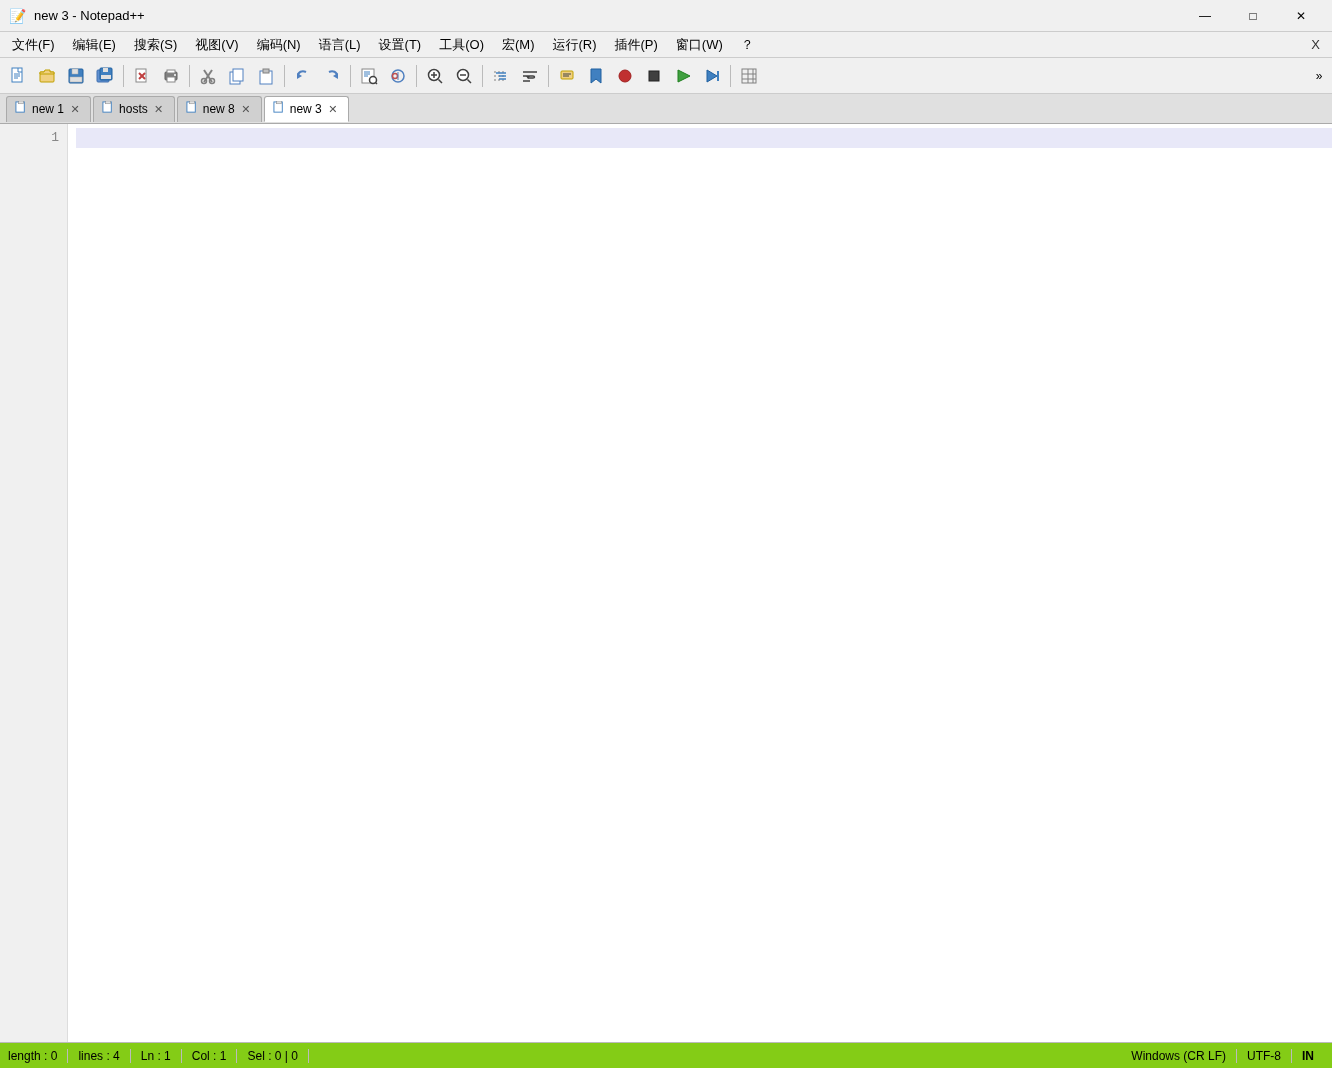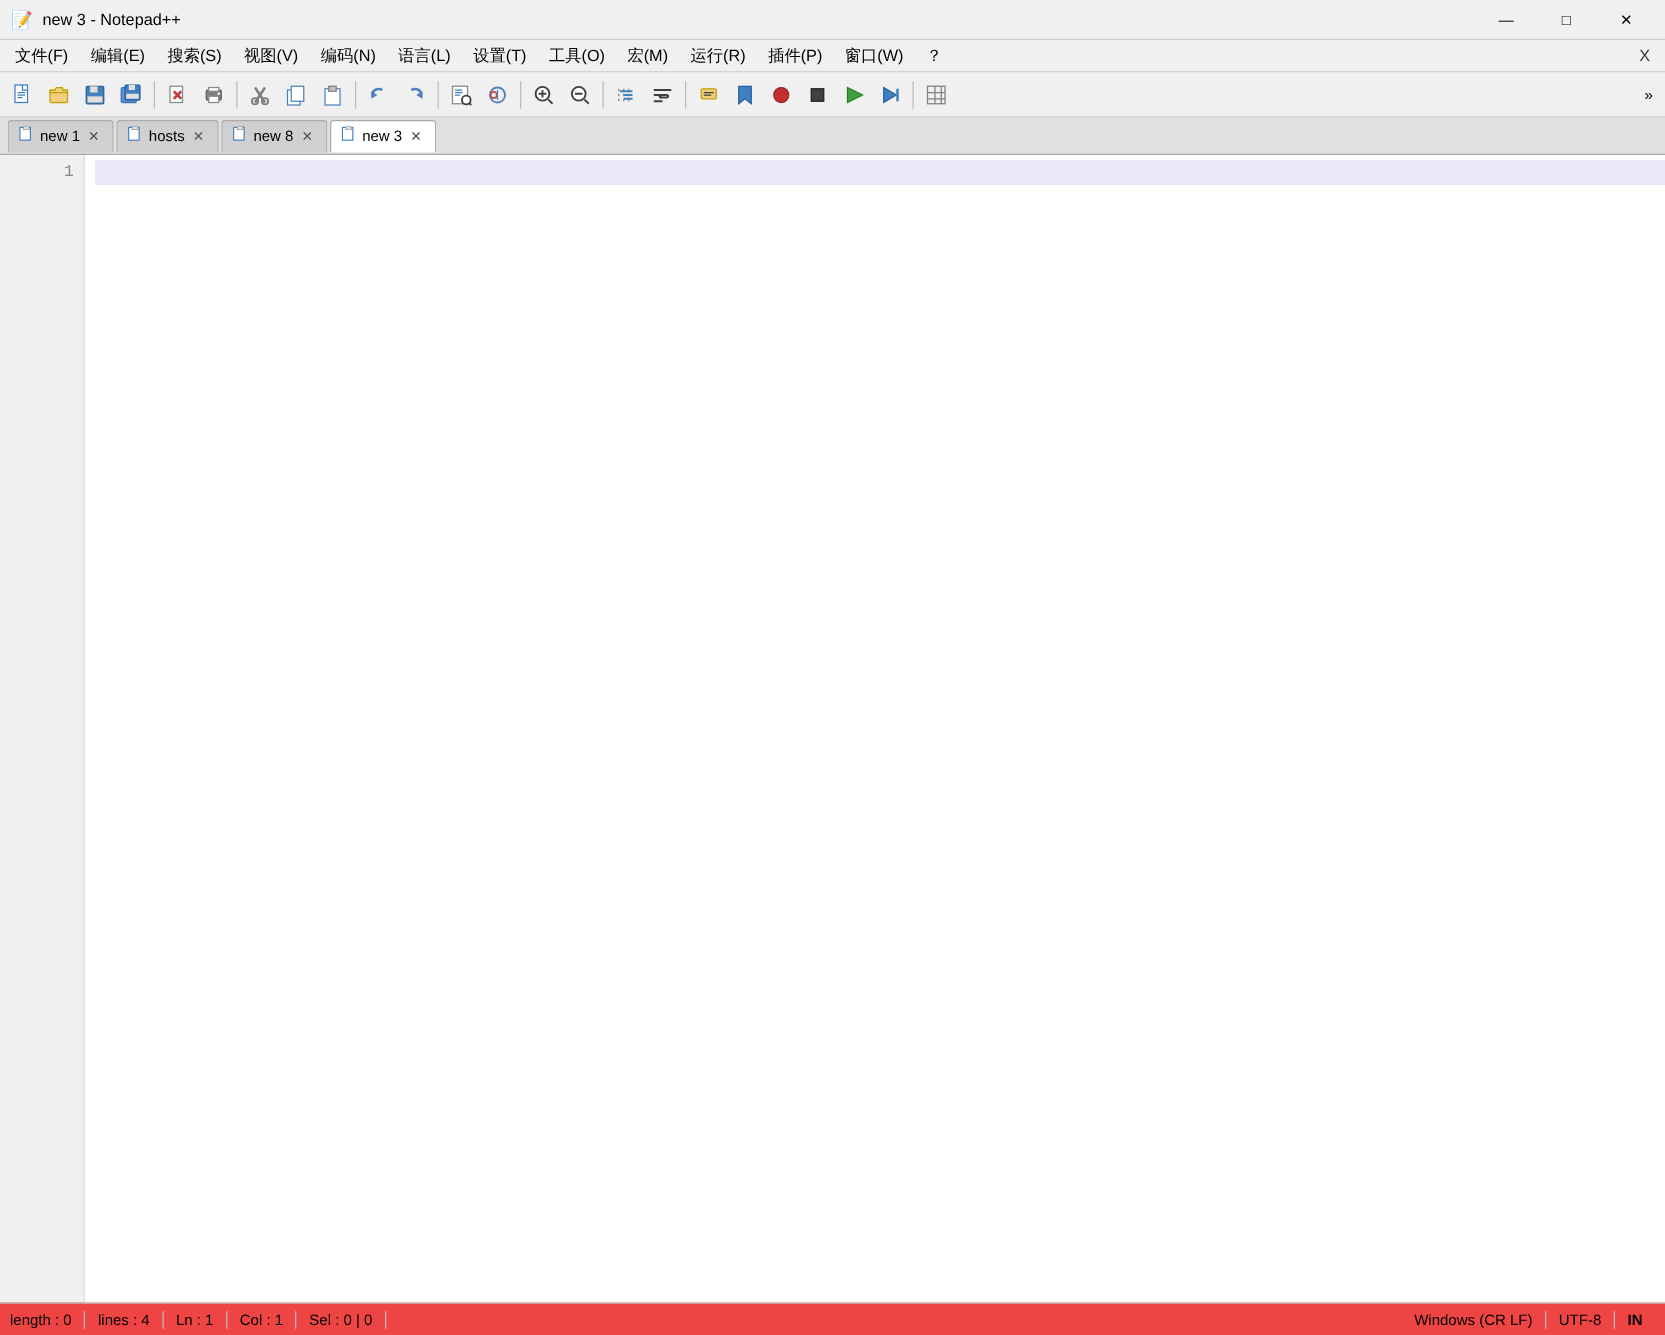--- a/index.html
+++ b/index.html
@@ -197,21 +197,21 @@
     .editor-line {
       height: 20px;
       line-height: 20px;
     }
     .editor-line.active-line {
       background: #e8e8f8;
     }
 
     
     #status-bar {
-      background: #ef4444;
+      background: #84cc16;
       height: 26px;
       display: flex;
       align-items: center;
       border-top: 1px solid #bbb;
       font-size: 12px;
       padding: 0 8px;
       gap: 0;
     }
     .status-item {
       padding: 0 10px;

